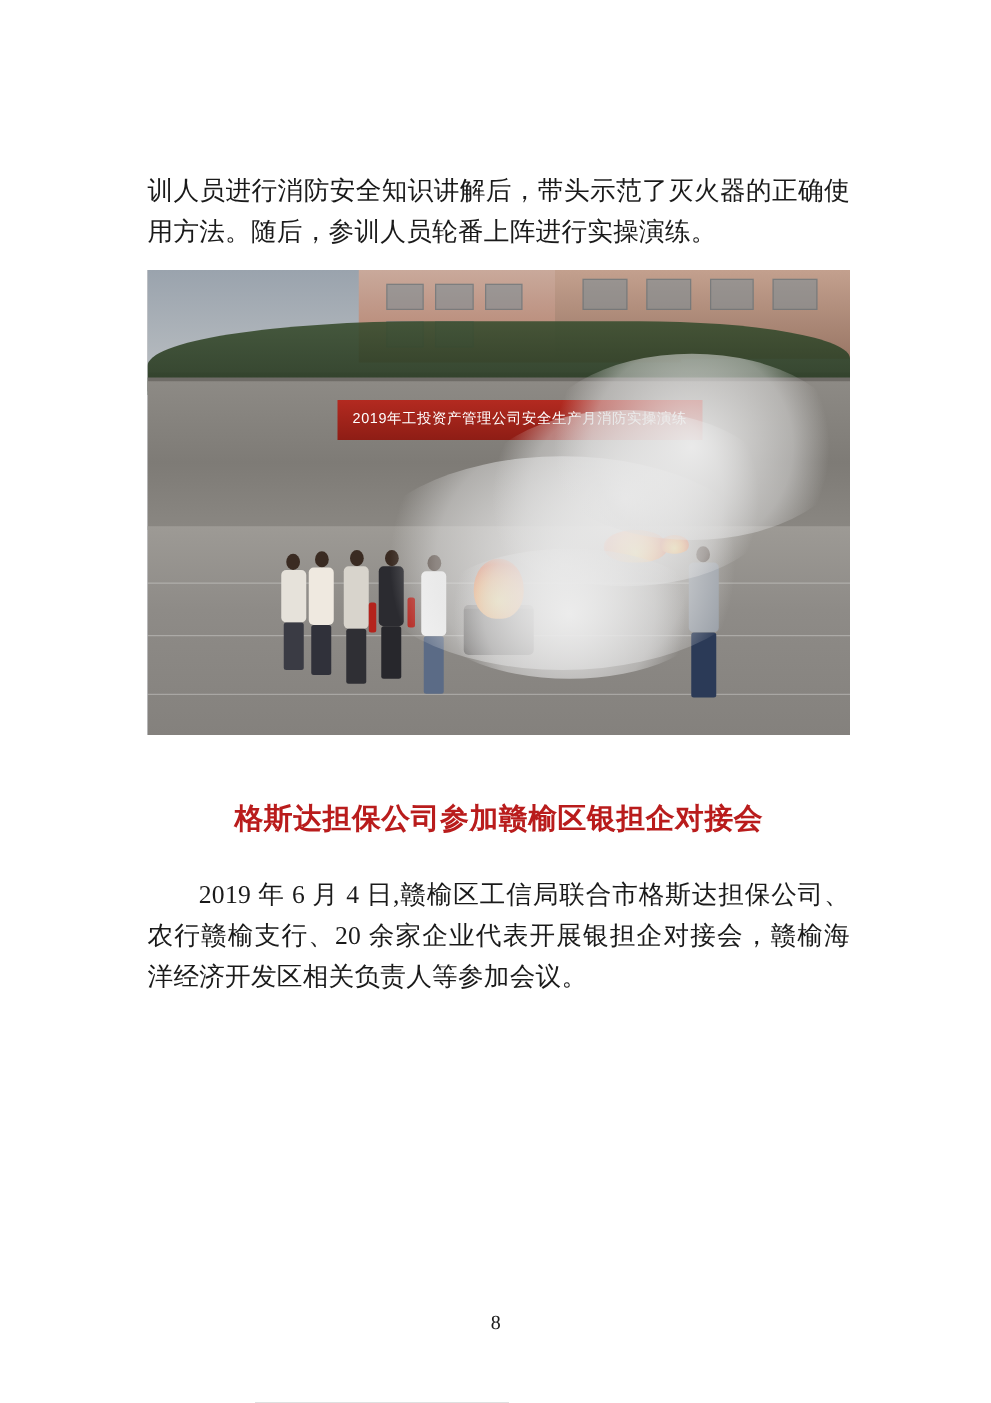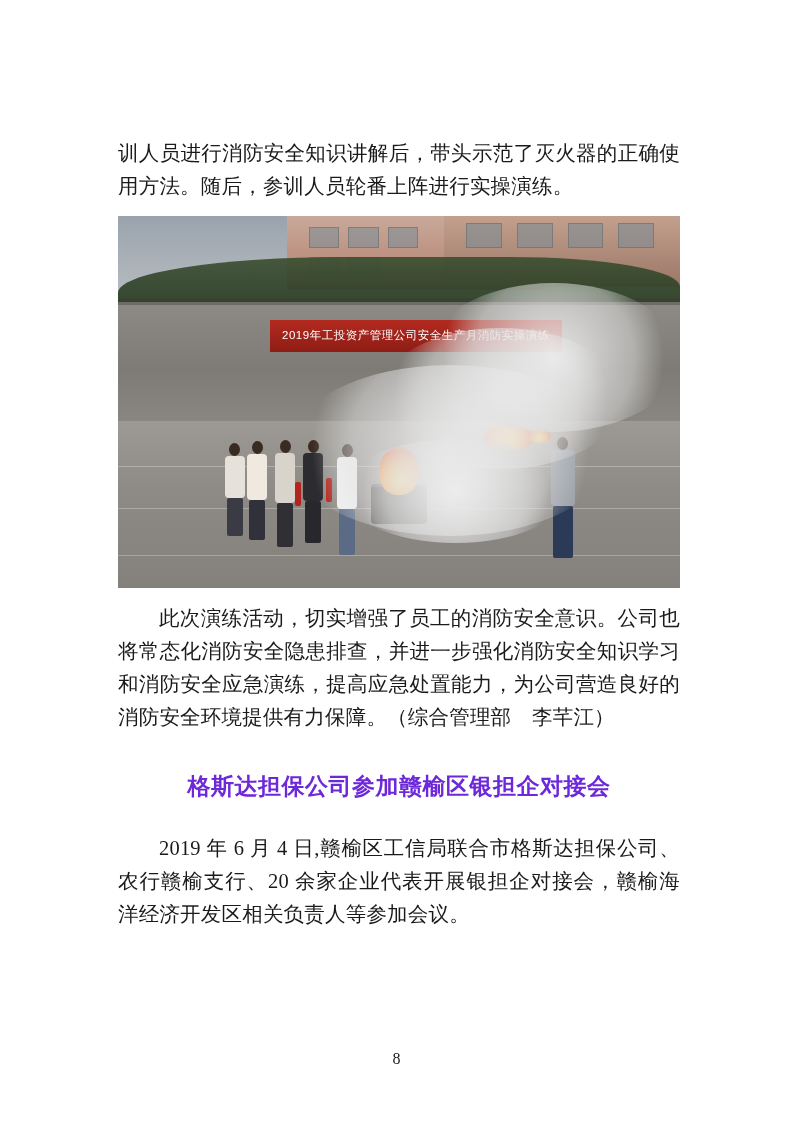--- a/index.html
+++ b/index.html
@@ -136,21 +136,21 @@
   .ph-line {
     position: absolute; background: rgba(255,255,255,0.28); height: 1px; width: 100%;
   }
   .heading {
     font-family: "Liberation Serif", "DejaVu Serif", serif;
     font-weight: bold;
     font-size: 23px;
     text-align: center;
     margin: 37px 0 30px 0;
     letter-spacing: 0.5px;
-    color: #6d28d9;
+    color: #b91c1c;
   }
   .gap-after-photo { height: 14px; }
   .para + .para { margin-top: 0; }
   .page-number {
     position: absolute;
     left: 0;
     right: 0;
     top: 1050px;
     text-align: center;
     font-size: 16px;
@@ -238,21 +238,20 @@
 
         <div class="ph-smoke" style="left:30%;top:40%;width:58%;height:46%;"></div>
         <div class="ph-smoke" style="left:46%;top:30%;width:44%;height:38%;"></div>
         <div class="ph-smoke" style="left:55%;top:18%;width:45%;height:40%;"></div>
         <div class="ph-smoke" style="left:40%;top:60%;width:40%;height:28%;"></div>
       </div>
     </div>
 
     <div class="gap-after-photo"></div>
 
-    <p class="para indent">此次演练活动，切实增强了员工的消防安全意识。公司也将常态化消防安全隐患排查，并进一步强化消防安全知识学习和消防安全应急演练，提高应急处置能力，为公司营造良好的消防安全环境提供有力保障。（综合管理部　李芊江）</p>
 
     <h2 class="heading">格斯达担保公司参加赣榆区银担企对接会</h2>
 
     <p class="para indent">2019 年 6 月 4 日,赣榆区工信局联合市格斯达担保公司、农行赣榆支行、20 余家企业代表开展银担企对接会，赣榆海洋经济开发区相关负责人等参加会议。</p>
 
   </div>
 
   <div class="page-number">8</div>
 </div>
 

